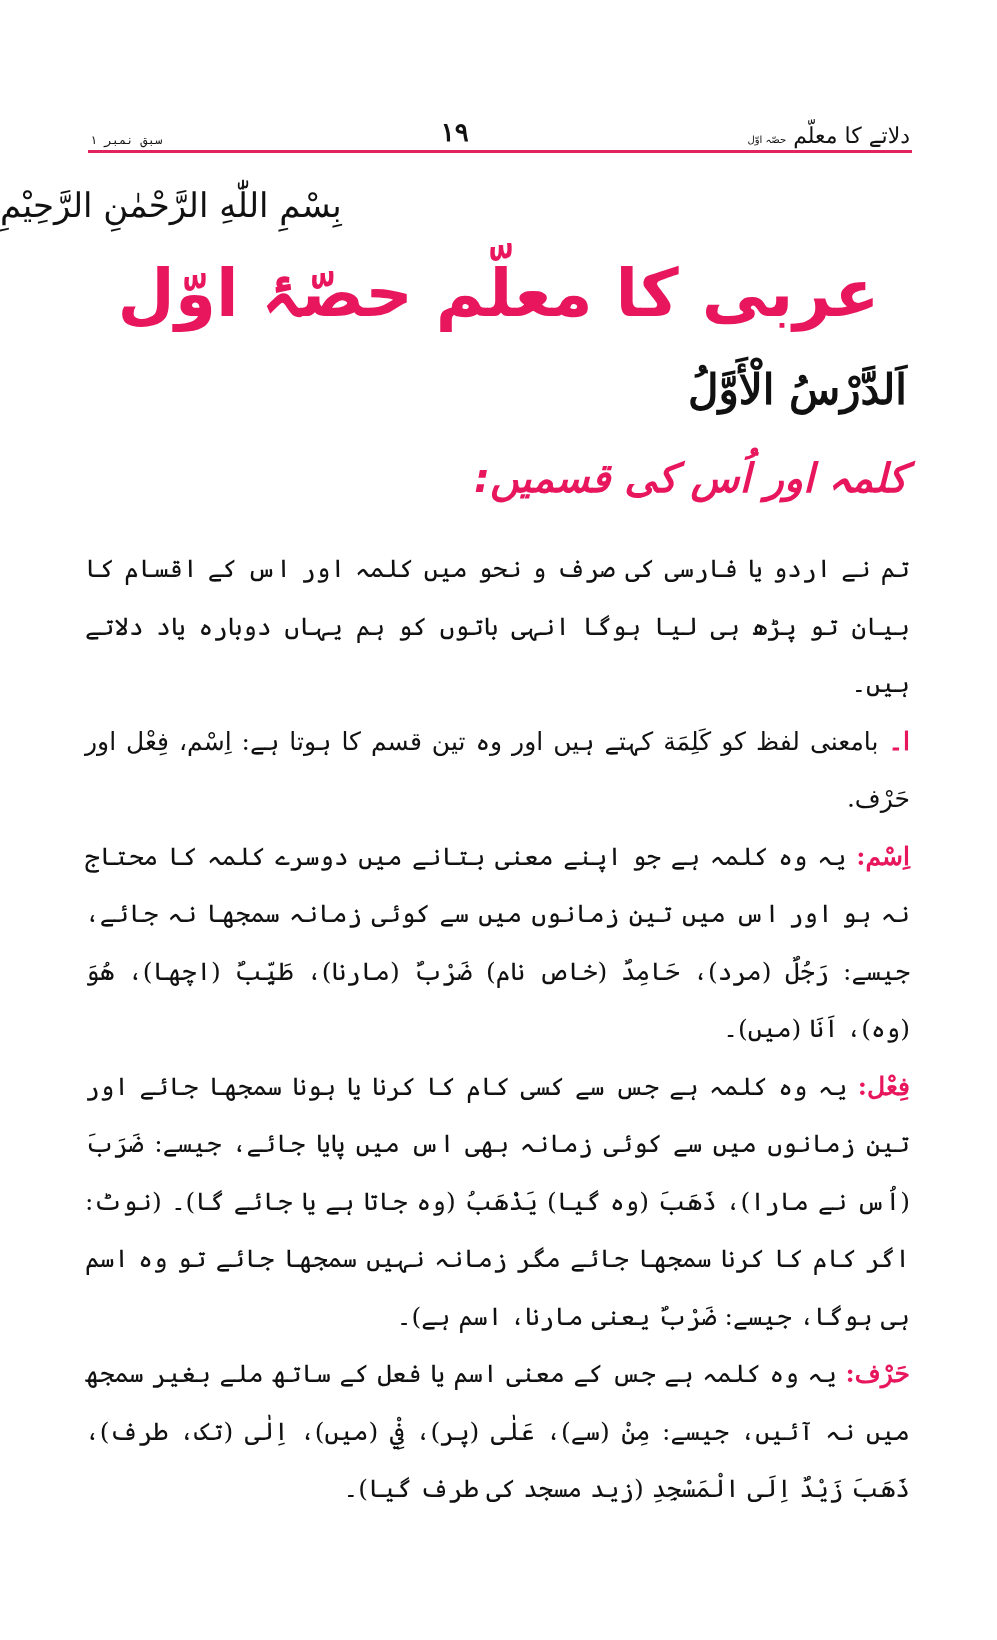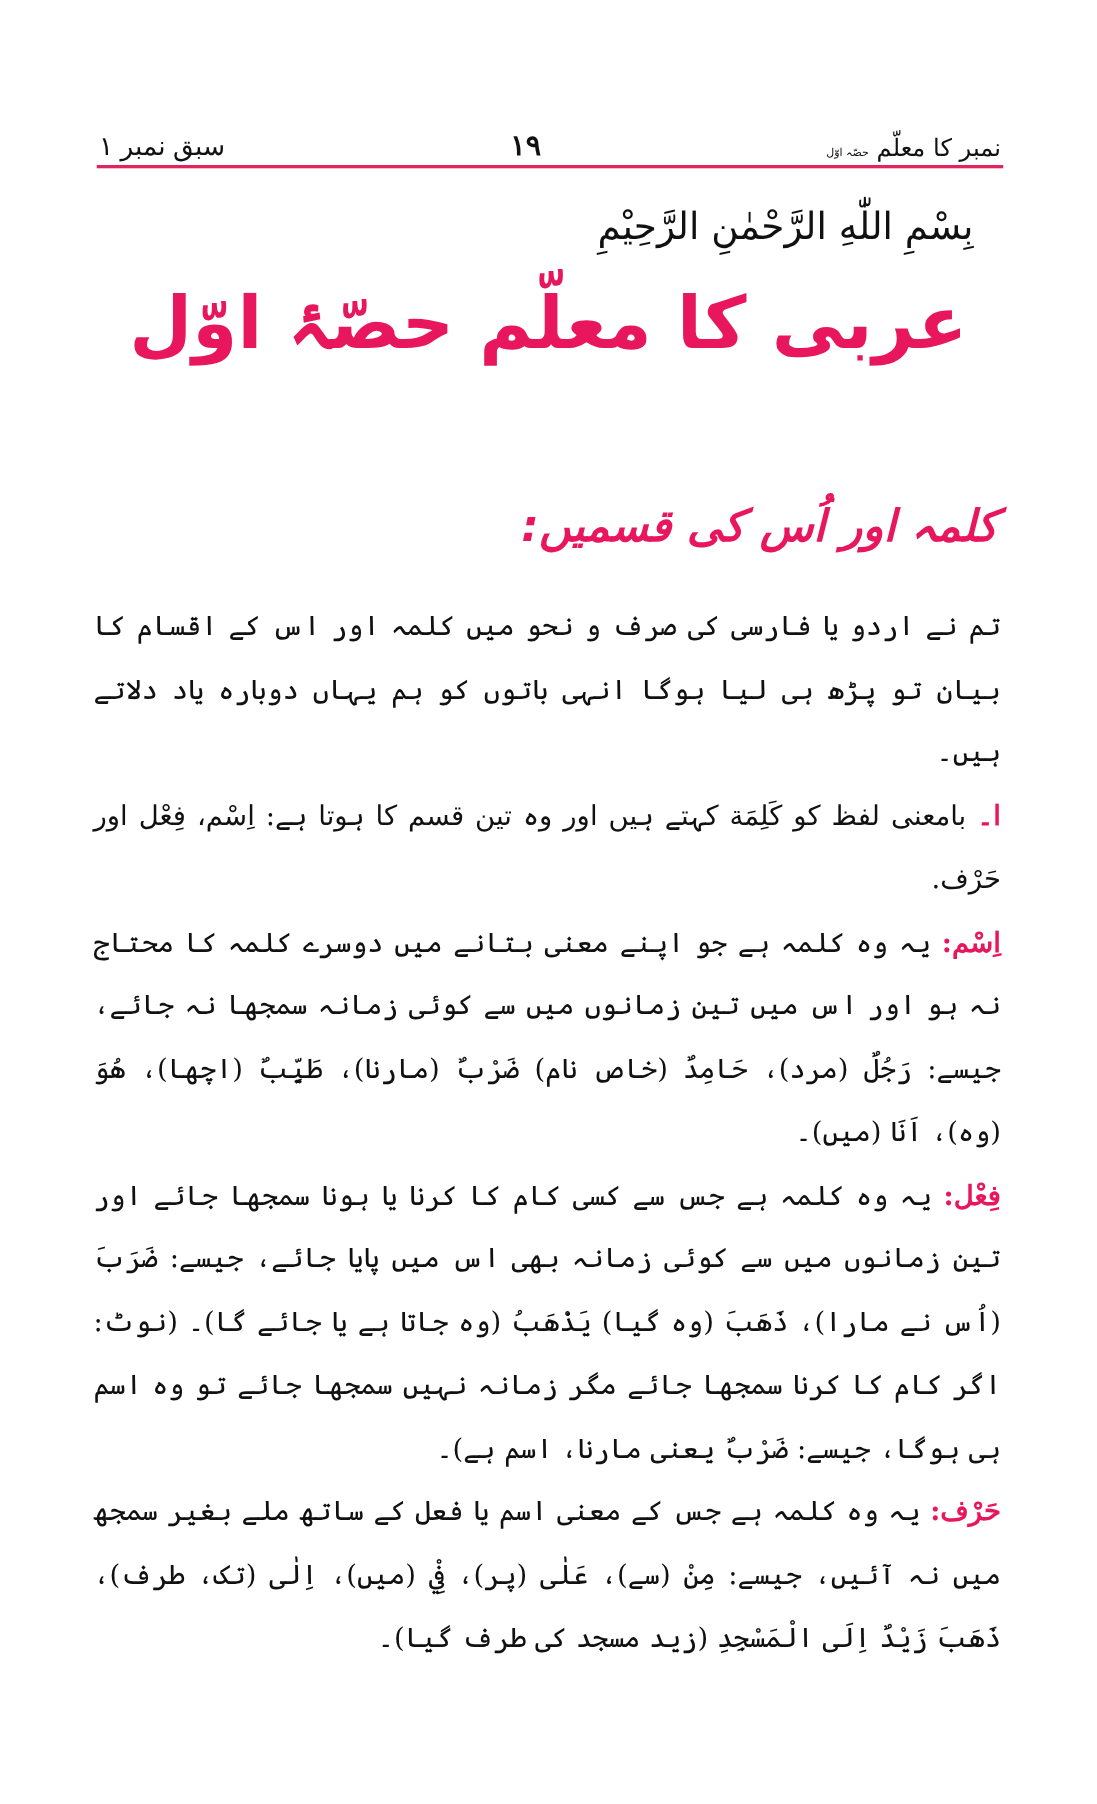--- a/index.html
+++ b/index.html
@@ -8,24 +8,24 @@
     font-family: "DejaVu Sans", sans-serif; color: #111;
   }
   .page { position: absolute; left: 0; top: 0; width: 997px; height: 1640px; }
   .header {
     position: absolute; left: 90px; top: 108px; width: 820px; height: 40px;
     direction: rtl; display: flex; justify-content: space-between; align-items: flex-end;
   }
   .header .book { font-size: 22px; font-family: "DejaVu Serif", serif; }
   .header .book small { font-size: 10px; }
   .header .pno { font-family: Liberation Serif, serif; font-size: 26px; font-weight: bold; }
-  .header .lesson { font-size: 24px; font-family: Liberation Sans, sans-serif; }
+  .header .lesson { font-size: 12px; font-family: Liberation Mono, monospace; }
   .rule { position: absolute; left: 88px; top: 150px; width: 824px; height: 3px; background: #e0245e; }
   .bismillah {
-    position: absolute; left: 0; width: 885px; top: 185px; text-align: right; direction: rtl;
+    position: absolute; left: 0; width: 885px; top: 185px; text-align: left; direction: rtl;
     font-family: "DejaVu Serif", serif; font-size: 34px;
   }
   .title {
     position: absolute; left: 0; width: 997px; top: 255px; text-align: center; direction: rtl;
     font-family: "DejaVu Sans", sans-serif; font-size: 66px; font-weight: bold; color: #e8175d;
   }
   .lesson-title {
     position: absolute; right: 90px; top: 365px; direction: rtl;
     font-family: "DejaVu Serif", serif; font-size: 42px; font-weight: bold;
   }
@@ -38,28 +38,29 @@
     font-family: "DejaVu Serif", serif; font-size: 25px; line-height: 57.5px;
   }
   .body-text p { margin: 0; }
   .red { color: #e8175d; font-weight: bold; }
 </style>
 </head>
 <body>
 
 <div class="page">
   <div class="header">
-    <span class="book"><span>نمبر کا معلّم</span> <small>حصّہ اوّل</small></span>
+    <span class="book"><span>دلاتے کا معلّم</span> <small>حصّہ اوّل</small></span>
     <span class="pno">۱۹</span>
     <span class="lesson">سبق نمبر ۱</span>
   </div>
   <div class="rule"></div>
 
   <div class="bismillah">بِسْمِ اللّٰهِ الرَّحْمٰنِ الرَّحِيْمِ</div>
   <div class="title">عربی کا معلّم حصّۂ اوّل</div>
+  <div class="lesson-title">اَلدَّرْسُ الْأَوَّلُ</div>
   <div class="sub-title">کلمہ اور اُس کی قسمیں:</div>
 
   <div class="body-text">
     <p><span>تم نے اردو یا فارسی کی صرف و نحو میں کلمہ اور اس کے اقسام کا بیان تو پڑھ ہی لیا ہوگا انہی باتوں کو ہم یہاں دوبارہ یاد دلاتے ہیں۔</span></p>
     <p><span class="red">ا۔</span> <span>بامعنی لفظ کو کَلِمَة کہتے ہیں اور وہ تین قسم کا ہوتا ہے: اِسْم، فِعْل اور حَرْف.</span></p>
     <p><span class="red">اِسْم:</span> <span>یہ وہ کلمہ ہے جو اپنے معنی بتانے میں دوسرے کلمہ کا محتاج نہ ہو اور اس میں تین زمانوں میں سے کوئی زمانہ سمجھا نہ جائے، جیسے: رَجُلٌ (مرد)، حَامِدٌ (خاص نام) ضَرْبٌ (مارنا)، طَيِّبٌ (اچھا)، هُوَ (وہ)، اَنَا (میں)۔</span></p>
     <p><span class="red">فِعْل:</span> <span>یہ وہ کلمہ ہے جس سے کسی کام کا کرنا یا ہونا سمجھا جائے اور تین زمانوں میں سے کوئی زمانہ بھی اس میں پایا جائے، جیسے: ضَرَبَ (اُس نے مارا)، ذَهَبَ (وہ گیا) يَذْهَبُ (وہ جاتا ہے یا جائے گا)۔ (نوٹ: اگر کام کا کرنا سمجھا جائے مگر زمانہ نہیں سمجھا جائے تو وہ اسم ہی ہوگا، جیسے: ضَرْبٌ یعنی مارنا، اسم ہے)۔</span></p>
     <p><span class="red">حَرْف:</span> <span>یہ وہ کلمہ ہے جس کے معنی اسم یا فعل کے ساتھ ملے بغیر سمجھ میں نہ آئیں، جیسے: مِنْ (سے)، عَلٰى (پر)، فِيْ (میں)، اِلٰى (تک، طرف)، ذَهَبَ زَيْدٌ اِلَى الْمَسْجِدِ (زید مسجد کی طرف گیا)۔</span></p>
   </div>
 </div>

